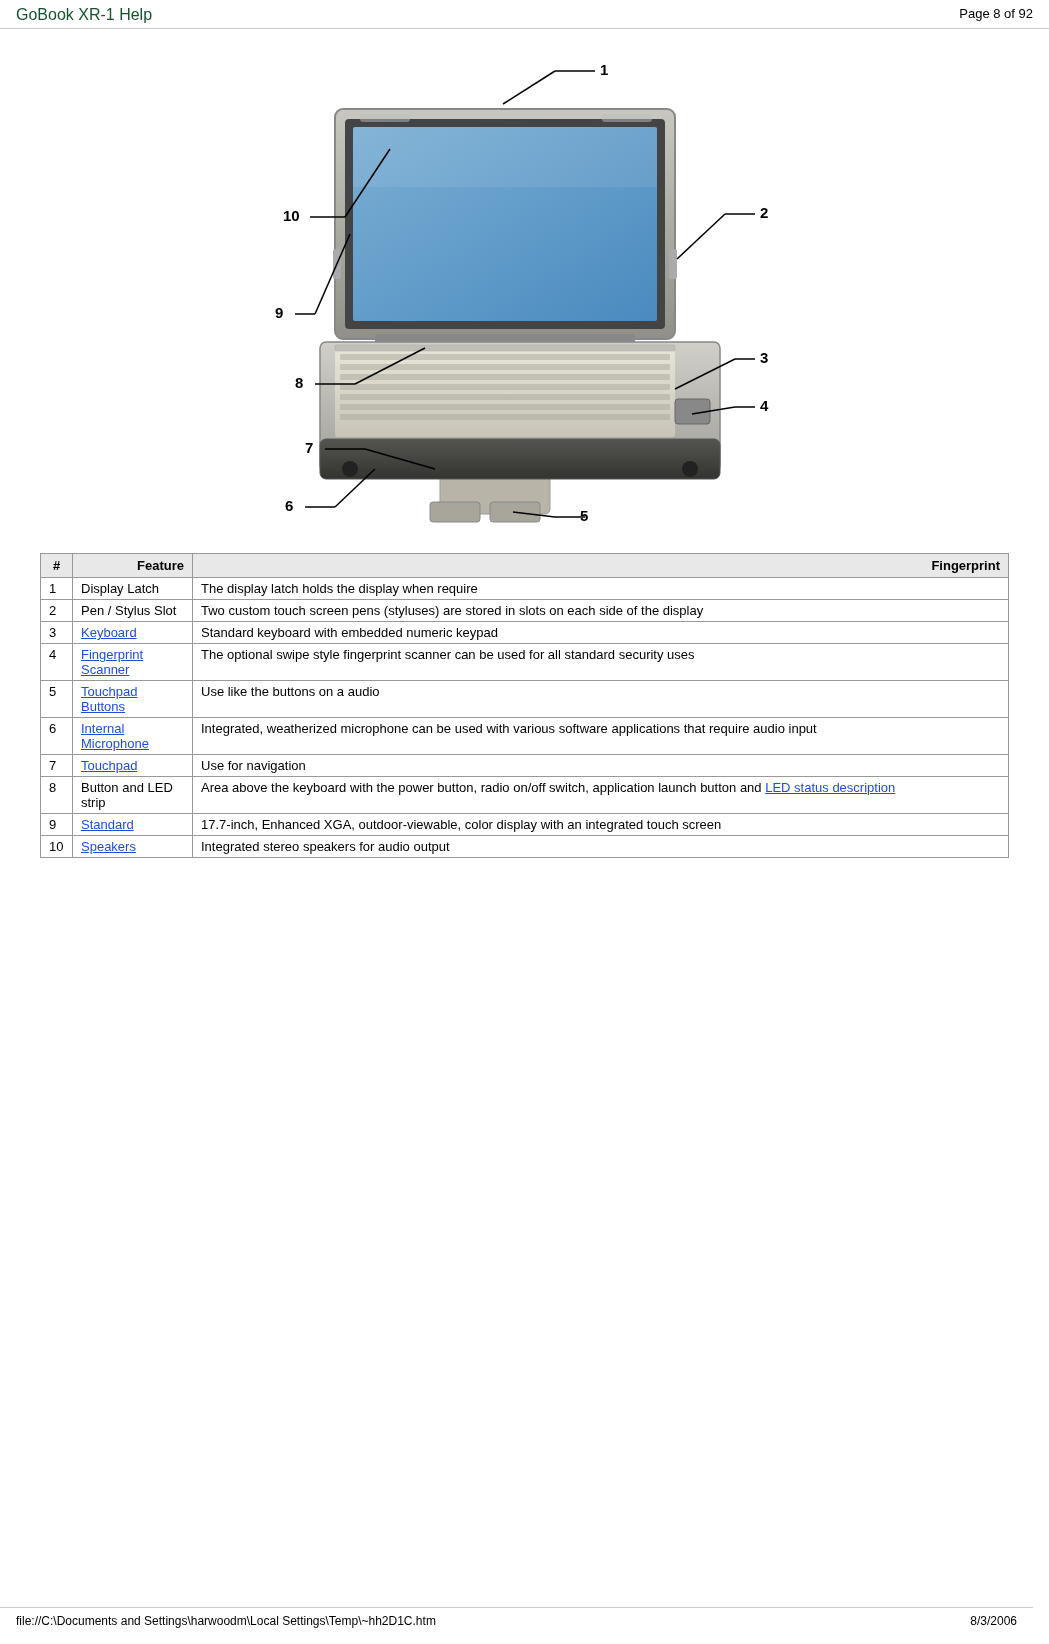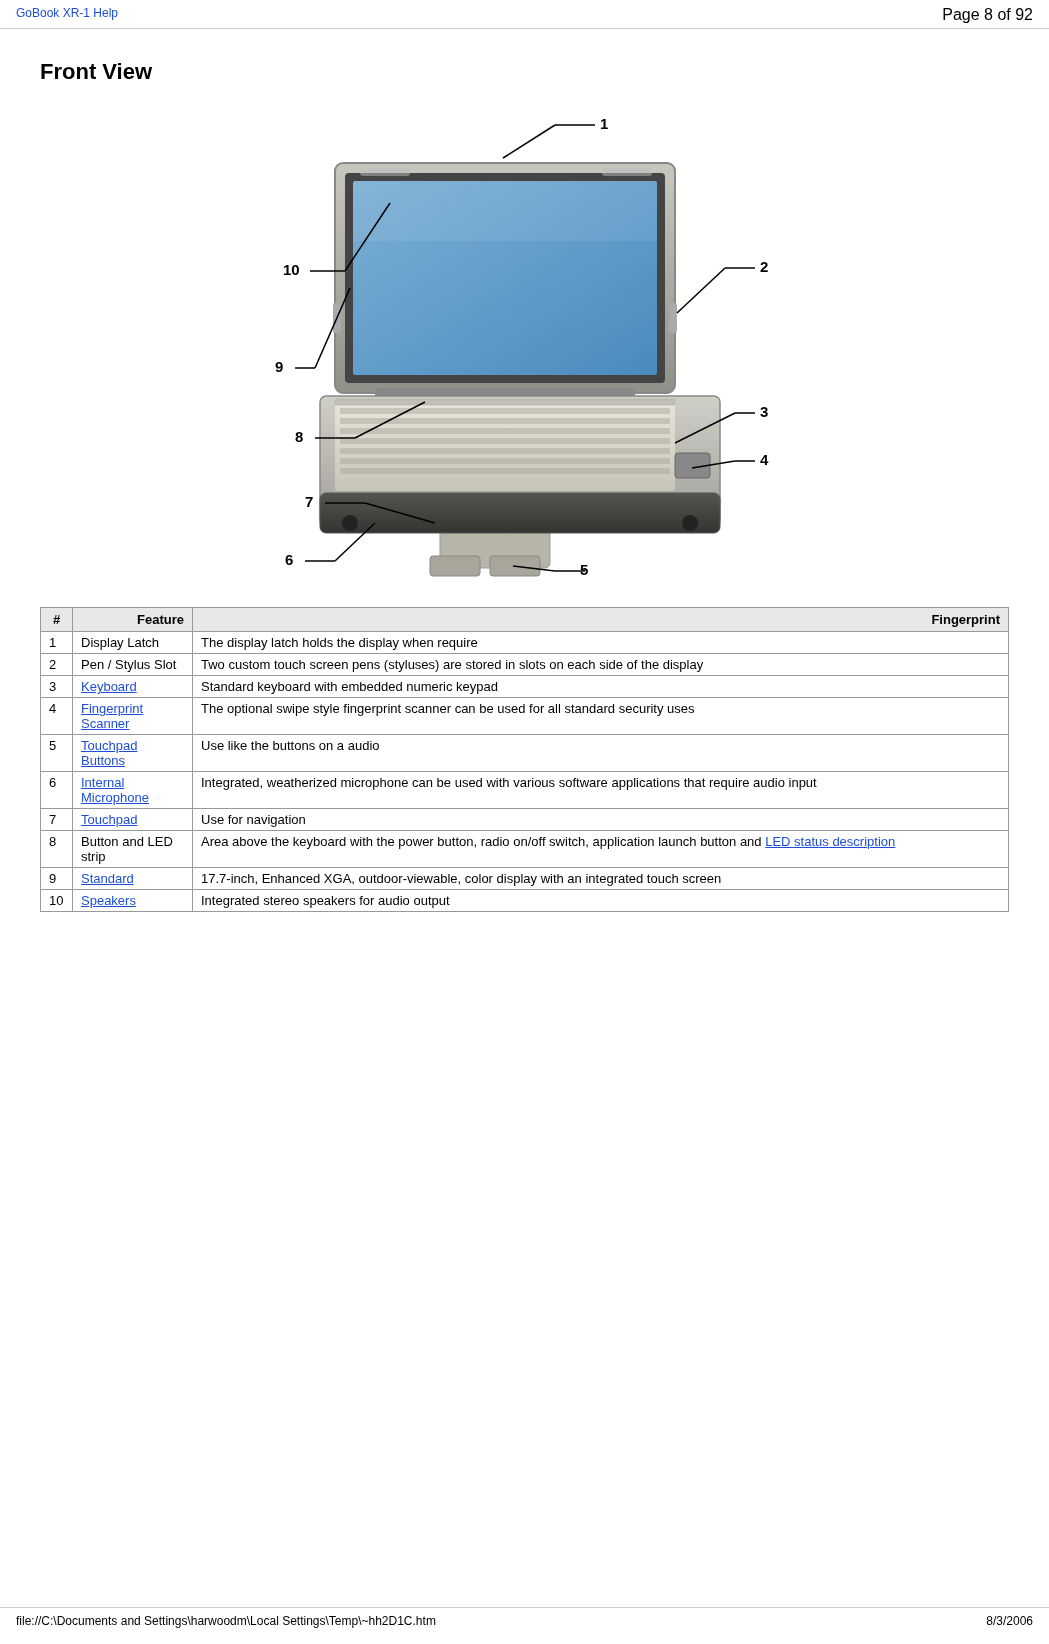--- a/index.html
+++ b/index.html
@@ -13,25 +13,25 @@
       position: relative;
     }
     .header-bar {
       display: flex;
       justify-content: space-between;
       align-items: flex-start;
       padding: 6px 16px 4px 16px;
       border-bottom: 1px solid #ccc;
     }
     .header-title {
-      font-size: 12px;
-      color: #1d4ed8;
+      font-size: 16px;
+      color: #14532d;
     }
     .header-page {
-      font-size: 16px;
+      font-size: 13px;
       color: #000;
     }
     .content {
       padding: 20px 40px 20px 40px;
     }
     .page-heading {
       font-size: 22px;
       font-weight: bold;
       margin-bottom: 18px;
       margin-top: 10px;
@@ -86,39 +86,38 @@
       width: auto;
     }
     a {
       color: #1d4ed8;
       text-decoration: underline;
     }
     .footer-bar {
       position: absolute;
       bottom: 10px;
       left: 0;
-      right: 0;
+      right: 16px;
       display: flex;
       justify-content: space-between;
       padding: 6px 16px;
       font-size: 12px;
       color: #000;
       border-top: 1px solid #ccc;
     }
   </style>
 </head>
 <body>
 
 <div class="header-bar">
   <span class="header-title">GoBook XR-1 Help</span>
   <span class="header-page">Page 8 of 92</span>
 </div>
 
 <div class="content">
-  <h1 class="page-heading">Front View</h1>
 
   <div class="laptop-image-container">
     <svg class="laptop-svg" viewBox="0 0 560 480" xmlns="http://www.w3.org/2000/svg">
 
       <defs>
         <linearGradient id="screenGrad" x1="0%" y1="0%" x2="100%" y2="100%">
           <stop offset="0%" style="stop-color:#7bafd4;stop-opacity:1"></stop>
           <stop offset="100%" style="stop-color:#4a8abf;stop-opacity:1"></stop>
         </linearGradient>
         <linearGradient id="bodyGrad" x1="0%" y1="0%" x2="0%" y2="100%">

